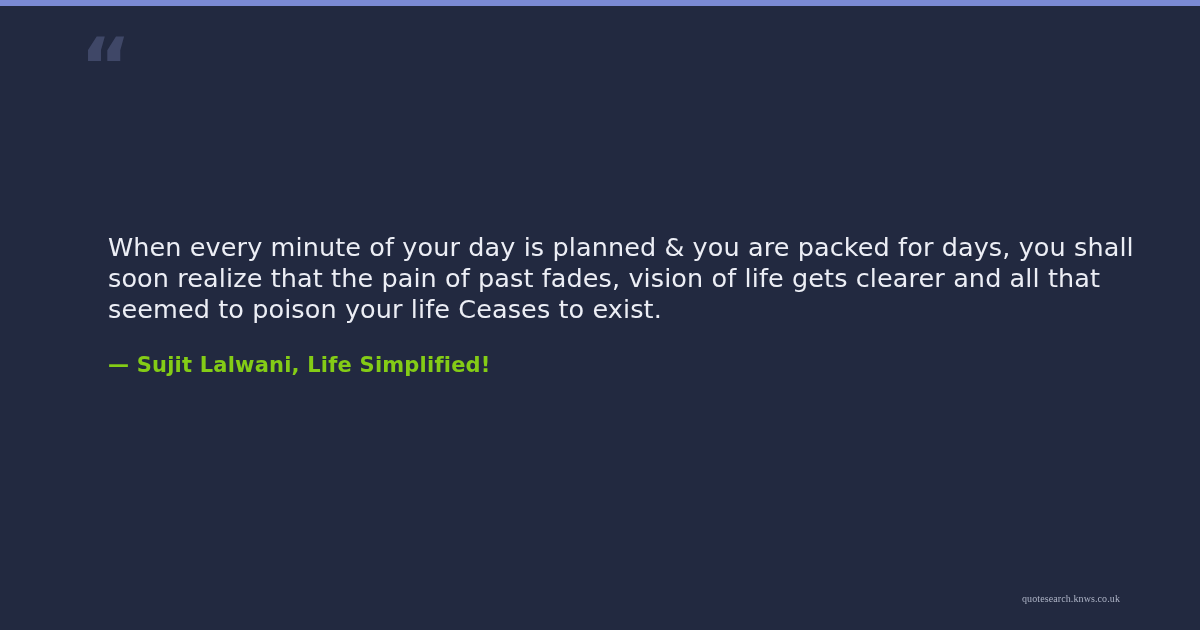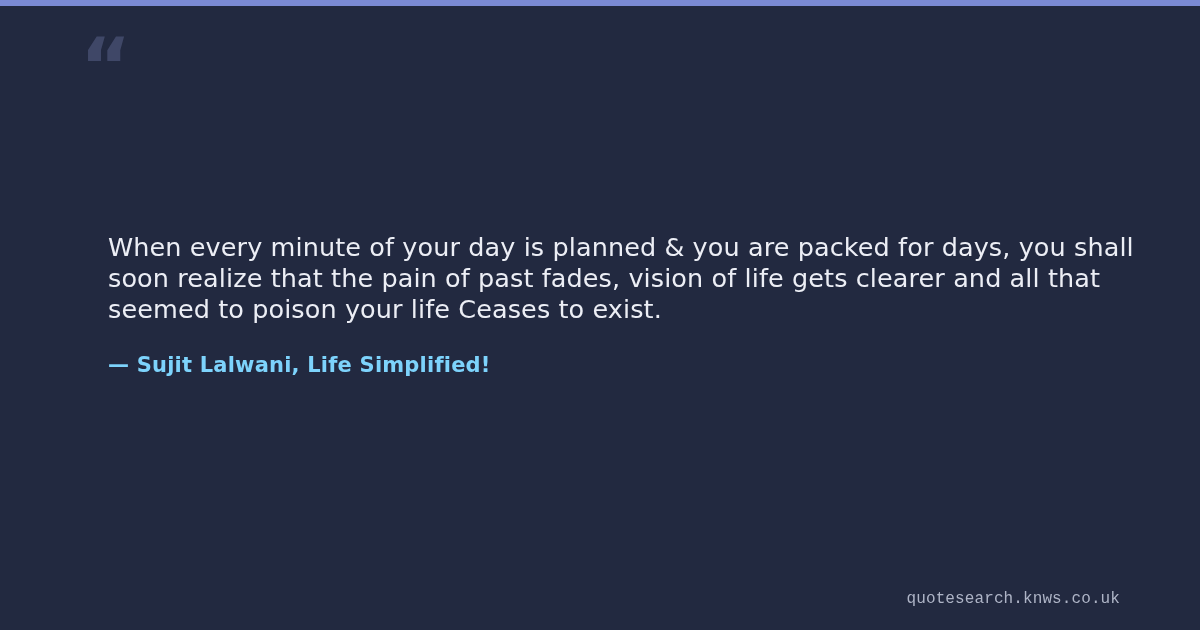--- a/index.html
+++ b/index.html
@@ -70,30 +70,30 @@
     letter-spacing: 0.1px;
   }
 
   .attribution {
     margin: 0;
     padding-top: 26px;
     font-family: "DejaVu Sans", sans-serif;
     font-size: 21px;
     line-height: 28px;
     font-weight: bold;
-    color: #7dd3fc;
+    color: #84cc16;
     letter-spacing: 0.2px;
   }
 
   .footer-source {
     position: absolute;
     right: 0;
     bottom: 22px;
-    font-family: Liberation Mono, monospace;
-    font-size: 16px;
+    font-family: Liberation Serif, serif;
+    font-size: 10px;
     line-height: 18px;
     color: #aeb4c6;
     text-align: right;
     letter-spacing: 0.1px;
   }
 </style>
 </head>
 <body>
 
 <div class="quote-card">

